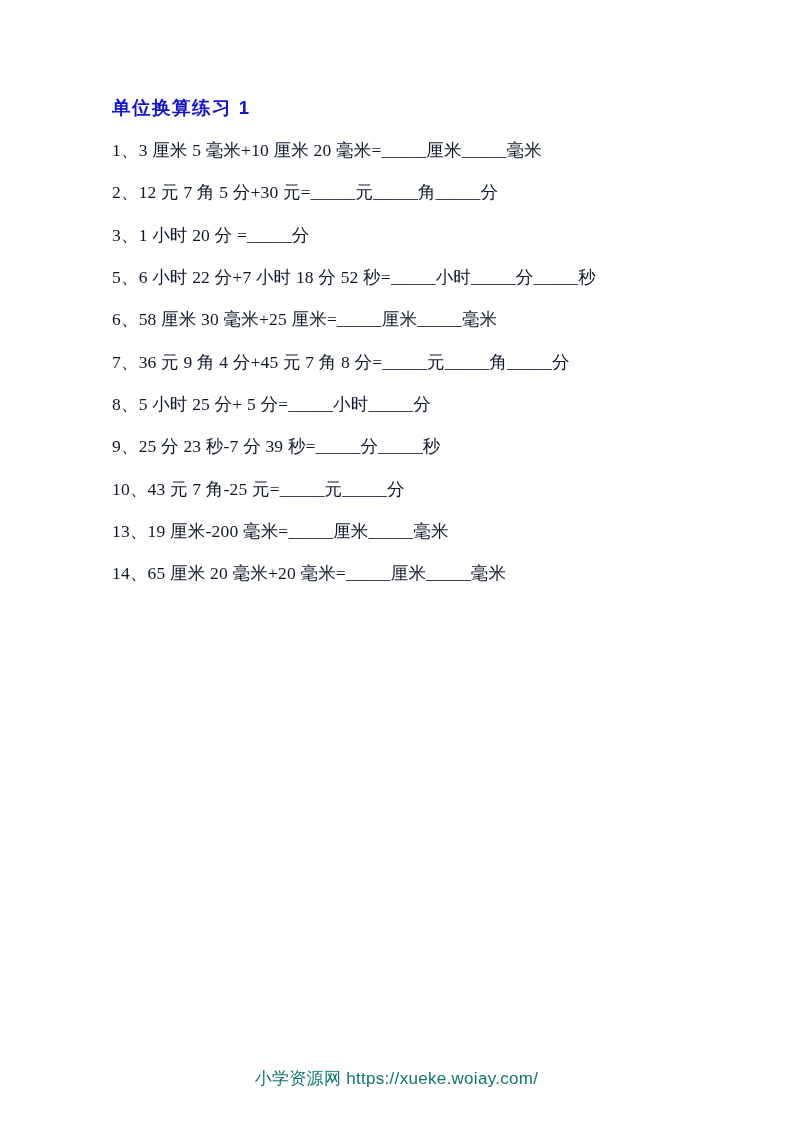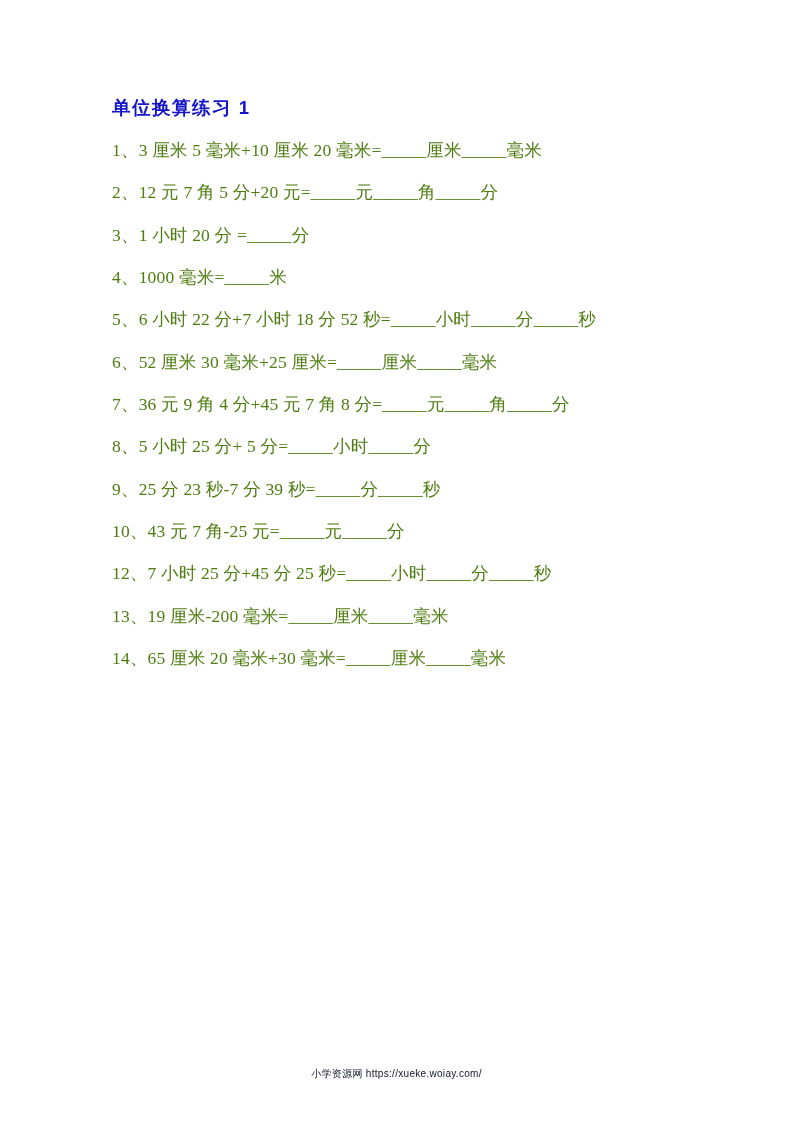--- a/index.html
+++ b/index.html
@@ -40,52 +40,50 @@
   }
   .q-list {
     list-style: none;
     margin: 0;
     padding: 0;
   }
   .q-item {
     font-size: 17.5px;
     line-height: 1.62;
     margin: 0 0 14px 0;
-    color: #4d7c0f;
+    color: #0f172a;
     letter-spacing: 0.2px;
     word-break: break-all;
   }
   .footer {
     position: absolute;
     left: 0;
     top: 1067px;
     width: 793px;
     text-align: center;
     font-family: "Liberation Sans", "DejaVu Sans", sans-serif;
-    font-size: 10px;
-    color: #0f172a;
+    font-size: 17px;
+    color: #0f766e;
     letter-spacing: 0.3px;
   }
 </style>
 </head>
 <body>
 
 <div class="page">
   <div class="content">
     <h1 class="doc-title">单位换算练习 1</h1>
     <ol class="q-list">
       <li class="q-item">1、3 厘米 5 毫米+10 厘米 20 毫米=_____厘米_____毫米</li>
-      <li class="q-item">2、12 元 7 角 5 分+20 元=_____元_____角_____分</li>
+      <li class="q-item">2、12 元 7 角 5 分+30 元=_____元_____角_____分</li>
       <li class="q-item">3、1 小时 20 分 =_____分</li>
-      <li class="q-item">4、1000 毫米=_____米</li>
       <li class="q-item">5、6 小时 22 分+7 小时  18 分 52 秒=_____小时_____分_____秒</li>
-      <li class="q-item">6、52 厘米 30 毫米+25 厘米=_____厘米_____毫米</li>
+      <li class="q-item">6、58 厘米 30 毫米+25 厘米=_____厘米_____毫米</li>
       <li class="q-item">7、36 元 9 角 4 分+45 元 7 角  8 分=_____元_____角_____分</li>
       <li class="q-item">8、5 小时 25 分+ 5 分=_____小时_____分</li>
       <li class="q-item">9、25 分 23 秒-7 分 39 秒=_____分_____秒</li>
       <li class="q-item">10、43 元 7 角-25 元=_____元_____分</li>
-      <li class="q-item">12、7 小时 25 分+45 分 25 秒=_____小时_____分_____秒</li>
       <li class="q-item">13、19 厘米-200 毫米=_____厘米_____毫米</li>
-      <li class="q-item">14、65 厘米 20 毫米+30 毫米=_____厘米_____毫米</li>
+      <li class="q-item">14、65 厘米 20 毫米+20 毫米=_____厘米_____毫米</li>
     </ol>
   </div>
   <div class="footer">小学资源网 https://xueke.woiay.com/</div>
 </div>
 
 </body></html>

